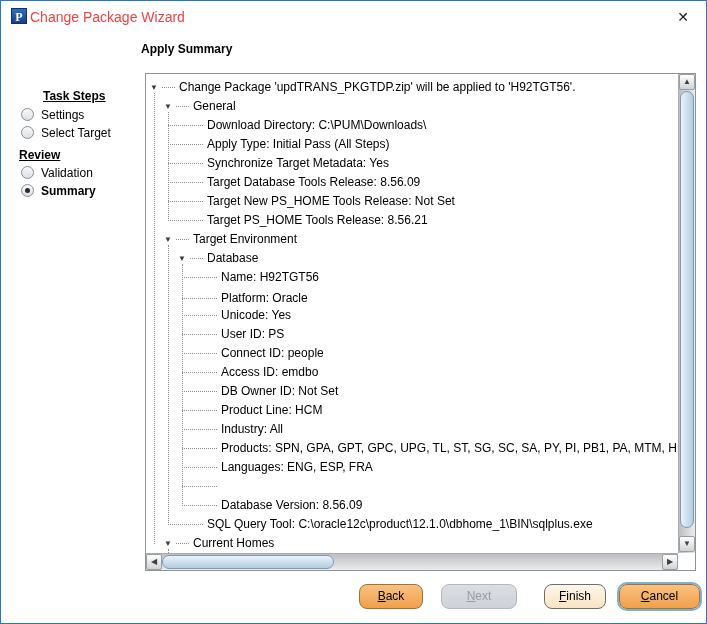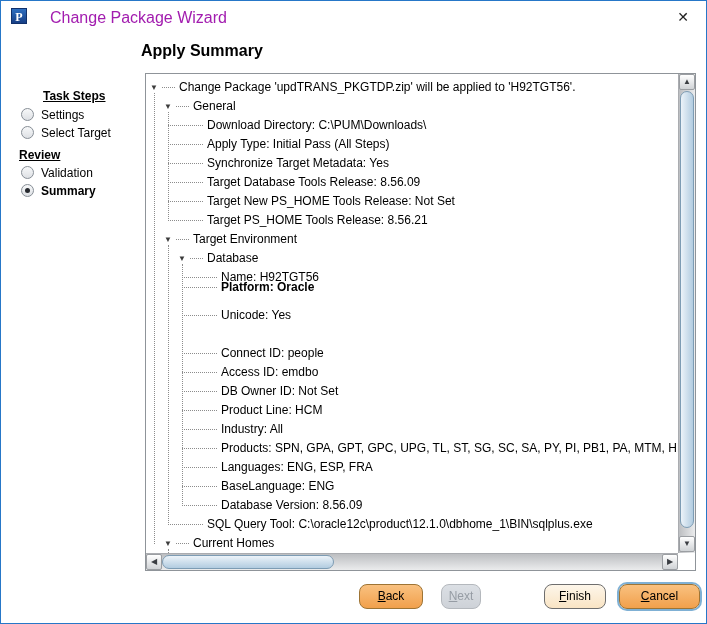--- a/index.html
+++ b/index.html
@@ -9,25 +9,25 @@
     font-family:"Liberation Sans", sans-serif; color:#000;
   }
   
   #titlebar{position:absolute;left:0;top:0;width:100%;height:30px;background:#fff;}
   #appicon{
     position:absolute;left:10px;top:7px;width:16px;height:16px;
     background:linear-gradient(#2e6fc0,#173f86); color:#fff;
     font:bold 12px "Liberation Serif", serif; text-align:center; line-height:16px;
     border:1px solid #10306b; box-sizing:border-box;
   }
-  #title{position:absolute;left:49px;top:8px;font-size:16px;color:#a21caf;}
+  #title{position:absolute;left:29px;top:8px;font-size:14px;color:#ef4444;}
   #closebtn{position:absolute;right:13px;top:6px;width:20px;height:20px;
     font-size:14px;color:#222;text-align:center;line-height:20px;cursor:pointer;}
   
-  #heading{position:absolute;left:140px;top:41px;font-size:16px;font-weight:bold;}
+  #heading{position:absolute;left:140px;top:41px;font-size:12px;font-weight:bold;}
   
   .side-header{position:absolute;left:18px;font-size:12px;font-weight:bold;text-decoration:underline;}
   .radio-row{position:absolute;left:20px;height:17px;display:flex;align-items:center;cursor:pointer;}
   .radio{width:13px;height:13px;border-radius:50%;box-sizing:border-box;
     border:1px solid #878e96;background:linear-gradient(#f7f8f9,#dde0e4);
     display:inline-block;position:relative;}
   .radio.sel::after{content:"";position:absolute;left:3px;top:3px;width:5px;height:5px;
     border-radius:50%;background:#26292e;}
   .radio-label{font-size:12px;margin-left:7px;}
   .radio-label.bold{font-weight:bold;}
@@ -56,21 +56,21 @@
   #thumb-v{position:absolute;left:1px;top:17px;width:14px;height:437px;border-radius:8px;
     background:linear-gradient(to right,#ecf3f9,#b2cce0);border:1px solid #7d9cb4;box-sizing:border-box;cursor:pointer;}
   #thumb-h{position:absolute;left:16px;top:1px;width:172px;height:14px;border-radius:8px;
     background:linear-gradient(#ecf3f9,#b2cce0);border:1px solid #7d9cb4;box-sizing:border-box;cursor:pointer;}
   #sb-corner{position:absolute;right:0;bottom:0;width:17px;height:17px;background:#fff;}
   
   .btn{position:absolute;top:583px;height:25px;border-radius:8px;box-sizing:border-box;
     font-size:12px;text-align:center;line-height:22px;cursor:pointer;}
   .btn u{text-decoration:underline;}
   #btn-back{left:358px;width:64px;background:linear-gradient(#f9c180,#f1a04c);border:1px solid #9e7434;}
-  #btn-next{left:440px;width:40px;background:linear-gradient(#dbdfe4,#ced2d8);border:1px solid #b4b8bd;color:#969ca4;cursor:default;text-align:center;}
+  #btn-next{left:440px;width:76px;background:linear-gradient(#dbdfe4,#ced2d8);border:1px solid #b4b8bd;color:#969ca4;cursor:default;text-align:center;}
   #btn-finish{left:543px;width:62px;background:linear-gradient(#fdf6ea,#f9e4c4);border:1px solid #6e6e6e;}
   #btn-cancel{left:618px;width:81px;background:linear-gradient(#f9c180,#f1a04c);border:1px solid #9e7434;
     box-shadow:0 0 0 2px #7fb0d4;}
 </style>
 </head>
 <body>
 
 <div id="window">
 
   <div id="titlebar">
@@ -143,28 +143,32 @@
         </div>
         <div class="tree-row" style="top: 175px;">
           <span class="tri" style="left: 32px;">▼</span>
           <span class="stub" style="left: 44px; width: 13px;"></span>
           <span class="lab" style="left: 61px;">Database</span>
         </div>
         <div class="tree-row" style="top: 194px;">
           <span class="stub" style="left: 36px; width: 35px;"></span>
           <span class="lab" style="left: 75px;">Name: H92TGT56</span>
         </div>
-        <div class="tree-row" style="top: 204px; font-weight: bold;">
+        <div class="tree-row" style="top: 215px;">
           <span class="stub" style="left: 36px; width: 35px;"></span>
           <span class="lab" style="left: 75px;">Platform: Oracle</span>
         </div>
         <div class="tree-row" style="top: 232px;">
           <span class="stub" style="left: 36px; width: 35px;"></span>
           <span class="lab" style="left: 75px;">Unicode: Yes</span>
         </div>
+        <div class="tree-row" style="top: 251px;">
+          <span class="stub" style="left: 36px; width: 35px;"></span>
+          <span class="lab" style="left: 75px;">User ID: PS</span>
+        </div>
         <div class="tree-row" style="top: 270px;">
           <span class="stub" style="left: 36px; width: 35px;"></span>
           <span class="lab" style="left: 75px;">Connect ID: people</span>
         </div>
         <div class="tree-row" style="top: 289px;">
           <span class="stub" style="left: 36px; width: 35px;"></span>
           <span class="lab" style="left: 75px;">Access ID: emdbo</span>
         </div>
         <div class="tree-row" style="top: 308px;">
           <span class="stub" style="left: 36px; width: 35px;"></span>
@@ -181,21 +185,20 @@
         <div class="tree-row" style="top: 365px;">
           <span class="stub" style="left: 36px; width: 35px;"></span>
           <span class="lab" style="left: 75px;">Products: SPN, GPA, GPT, GPC, UPG, TL, ST, SG, SC, SA, PY, PI, PB1, PA, MTM, HR</span>
         </div>
         <div class="tree-row" style="top: 384px;">
           <span class="stub" style="left: 36px; width: 35px;"></span>
           <span class="lab" style="left: 75px;">Languages: ENG, ESP, FRA</span>
         </div>
         <div class="tree-row" style="top: 403px;">
           <span class="stub" style="left: 36px; width: 35px;"></span>
-          <span class="lab" style="left: 75px;">BaseLanguage: ENG</span>
         </div>
         <div class="tree-row" style="top: 422px;">
           <span class="stub" style="left: 36px; width: 35px;"></span>
           <span class="lab" style="left: 75px;">Database Version: 8.56.09</span>
         </div>
         <div class="tree-row" style="top: 441px;">
           <span class="stub" style="left: 22px; width: 35px;"></span>
           <span class="lab" style="left: 61px;">SQL Query Tool: C:\oracle12c\product\12.1.0\dbhome_1\BIN\sqlplus.exe</span>
         </div>
         <div class="tree-row" style="top: 460px;">

